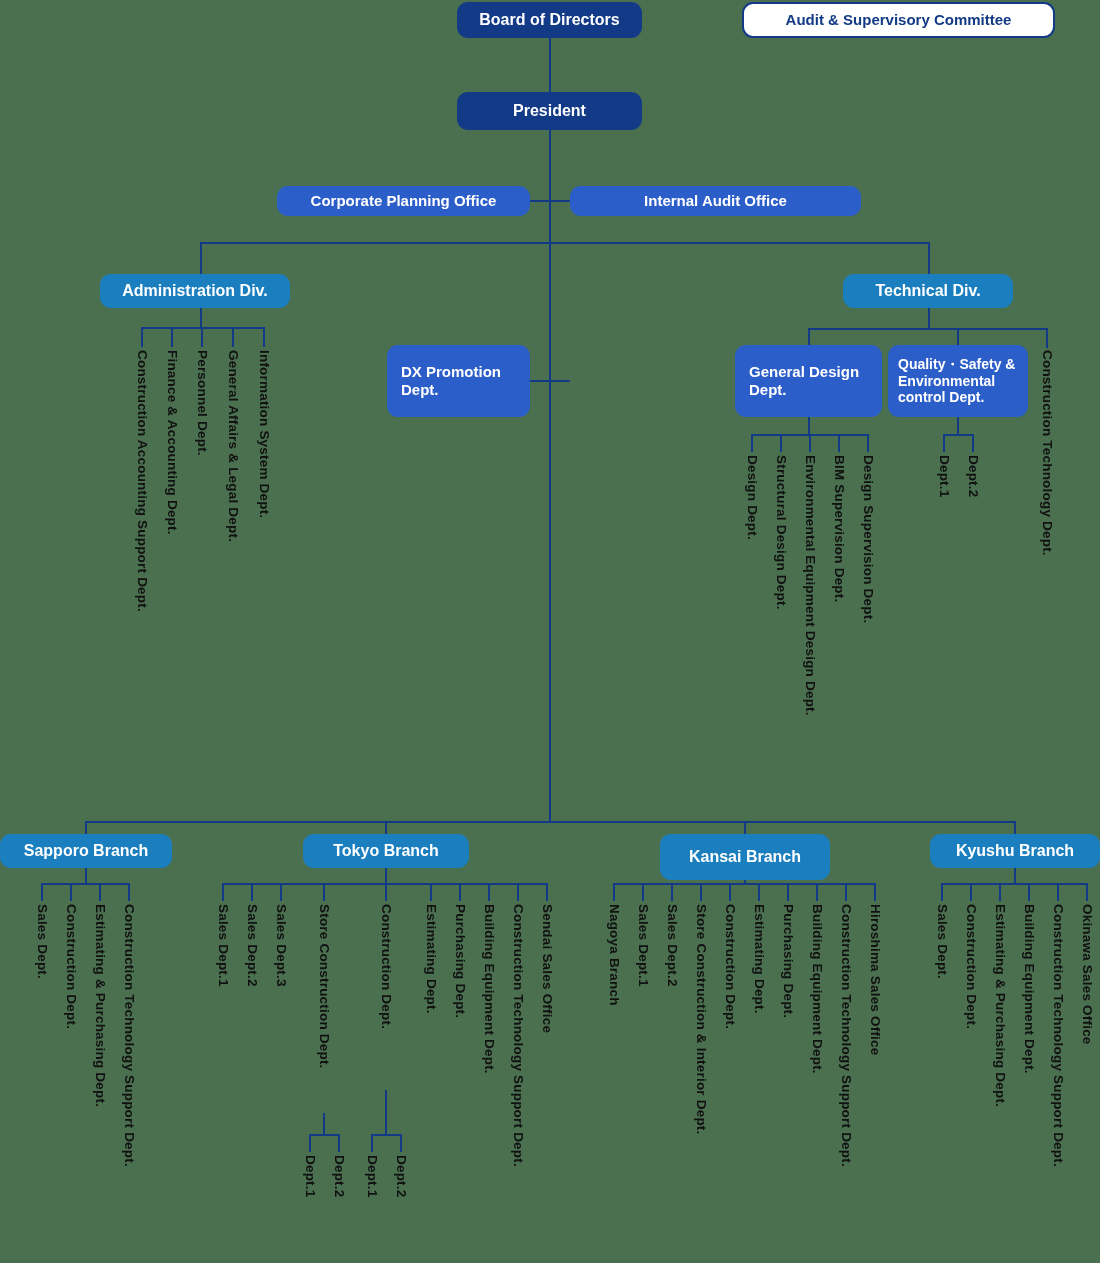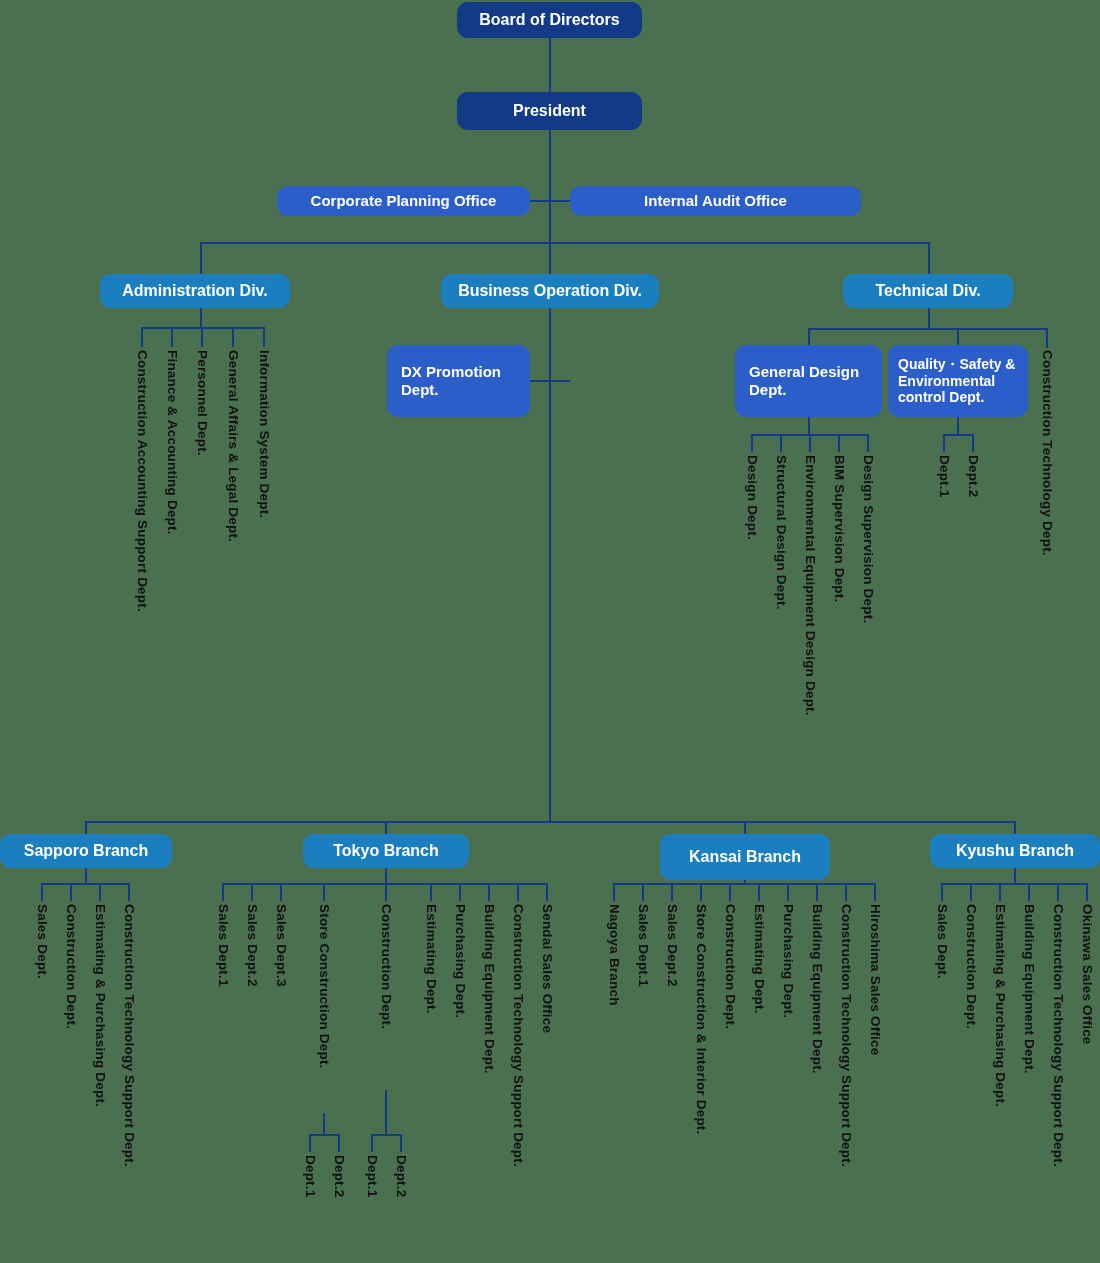--- a/index.html
+++ b/index.html
@@ -47,38 +47,38 @@
     line-height:1;
   }
 </style>
 </head>
 <body>
 
 <div id="chart">
 
   <div class="box navy" style="left:457px;top:2px;width:185px;height:36px;">Board of Directors</div>
 
+  <div class="box white" style="left:742px;top:2px;width:313px;height:36px;">Audit &amp; Supervisory Committee</div>
 
   <div class="ln vl" style="left:549px;top:38px;width:2px;height:54px;"></div>
 
   <div class="box navy" style="left:457px;top:92px;width:185px;height:38px;">President</div>
 
   <div class="ln vl" style="left:549px;top:130px;width:2px;height:692px;"></div>
 
   <div class="box mid" style="left:277px;top:186px;width:253px;height:30px;">Corporate Planning Office</div>
   <div class="box mid" style="left:570px;top:186px;width:291px;height:30px;">Internal Audit Office</div>
   <div class="ln hl" style="left:530px;top:200px;width:20px;height:2px;"></div>
   <div class="ln hl" style="left:550px;top:200px;width:20px;height:2px;"></div>
 
   <div class="ln hl" style="left:200px;top:242px;width:730px;height:2px;"></div>
   <div class="ln vl" style="left:200px;top:242px;width:2px;height:32px;"></div>
   <div class="ln vl" style="left:928px;top:242px;width:2px;height:32px;"></div>
 
   <div class="box div" style="left:100px;top:274px;width:190px;height:34px;">Administration Div.</div>
-  <div class="box div" style="left:441px;top:274px;width:218px;height:34px;">Business Operation Div.</div>
   <div class="box div" style="left:843px;top:274px;width:170px;height:34px;">Technical Div.</div>
 
   <div class="ln vl" style="left:200px;top:308px;width:2px;height:20px;"></div>
   <div class="ln hl" style="left:141px;top:327px;width:122px;height:2px;"></div>
   <div class="ln vl" style="left:141px;top:327px;width:2px;height:20px;"></div>
   <div class="ln vl" style="left:171px;top:327px;width:2px;height:20px;"></div>
   <div class="ln vl" style="left:201px;top:327px;width:2px;height:20px;"></div>
   <div class="ln vl" style="left:232px;top:327px;width:2px;height:20px;"></div>
   <div class="ln vl" style="left:263px;top:327px;width:2px;height:20px;"></div>
 

